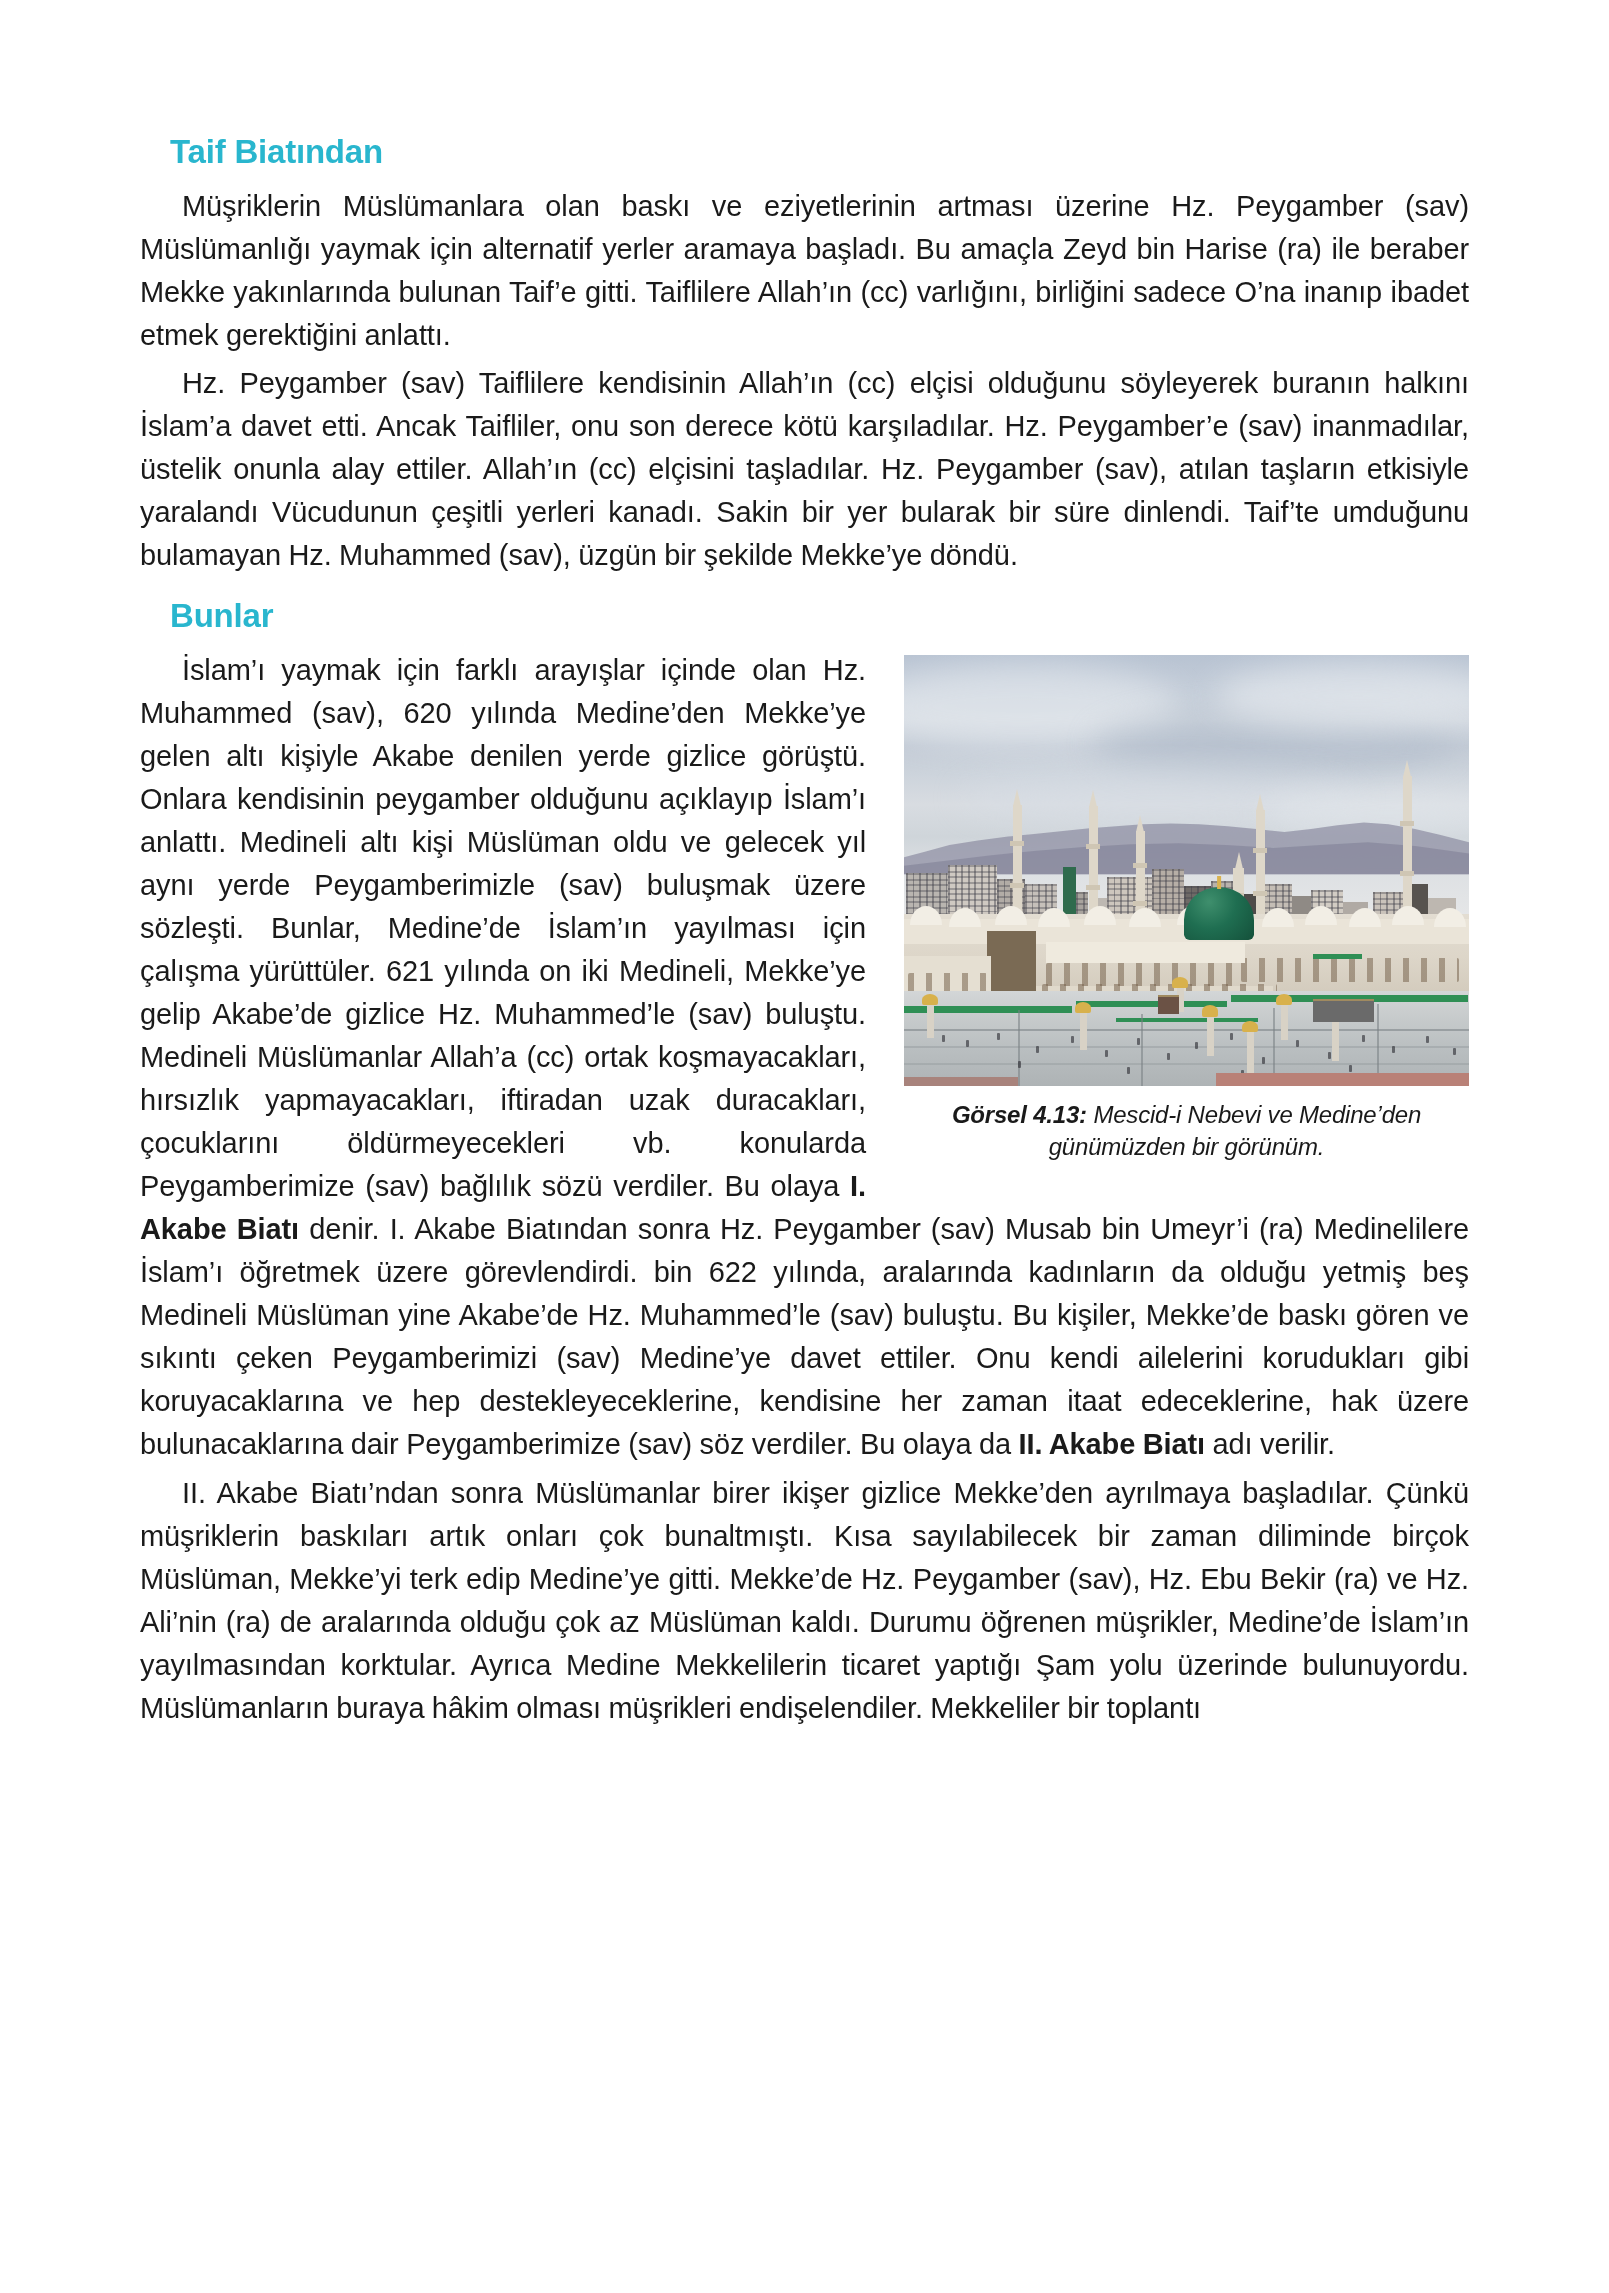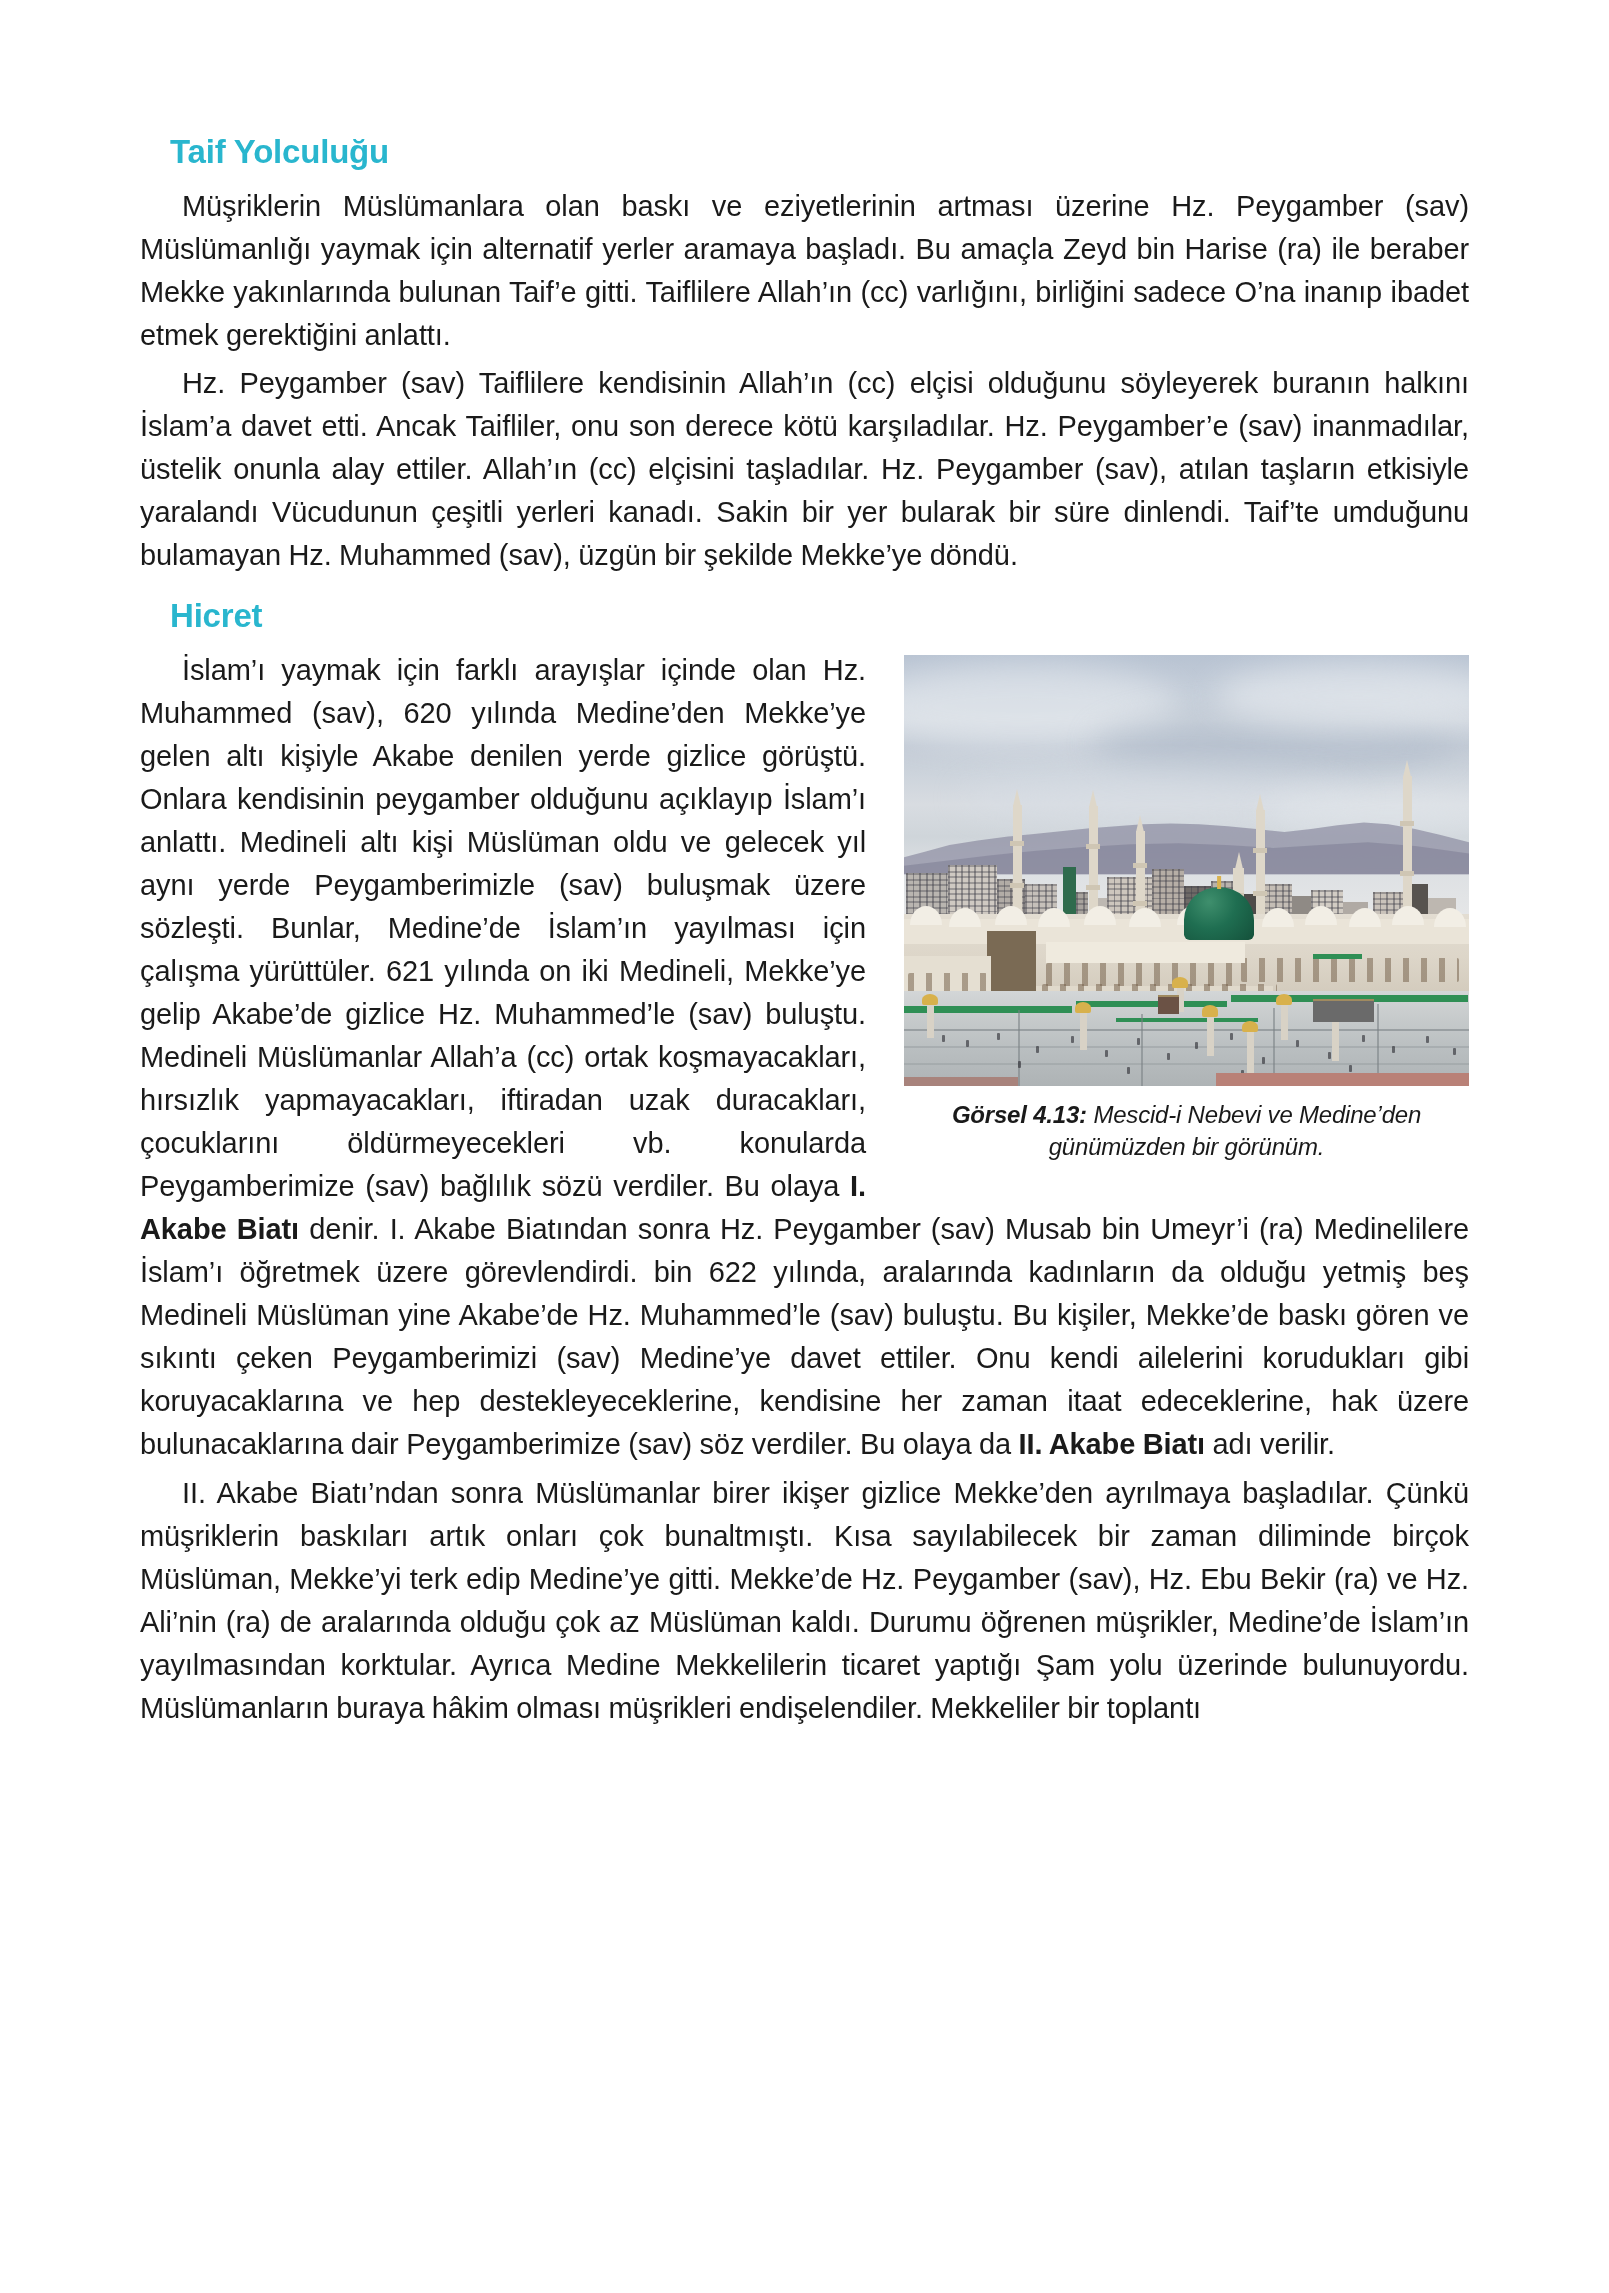--- a/index.html
+++ b/index.html
@@ -208,27 +208,27 @@
     position:absolute; background:#6b5245; border-top:2.8px solid #a08a60;
   }
   .redroof { position:absolute; background:#b98177; }
 </style>
 </head>
 <body>
 
 <div class="page">
   <div class="content">
 
-    <h2 class="section-heading tight">Taif Yolculuğu</h2>
+    <h2 class="section-heading tight">Taif Biatından</h2>
 
     <p class="body indent">Müşriklerin Müslümanlara olan baskı ve eziyetlerinin artması üzerine Hz. Peygamber (sav) Müslümanlığı yaymak için alternatif yerler aramaya başladı. Bu amaçla Zeyd bin Harise (ra) ile beraber Mekke yakınlarında bulunan Taif’e gitti. Taiflilere Allah’ın (cc) varlığını, birliğini sadece O’na inanıp ibadet etmek gerektiğini anlattı.</p>
 
     <p class="body indent" style="margin-bottom:19px;">Hz. Peygamber (sav) Taiflilere kendisinin Allah’ın (cc) elçisi olduğunu söyleyerek buranın halkını İslam’a davet etti. Ancak Taifliler, onu son derece kötü karşıladılar. Hz. Peygamber’e (sav) inanmadılar, üstelik onunla alay ettiler. Allah’ın (cc) elçisini taşladılar. Hz. Peygamber (sav), atılan taşların etkisiyle yaralandı Vücudunun çeşitli yerleri kanadı. Sakin bir yer bularak bir süre dinlendi. Taif’te umduğunu bulamayan Hz. Muhammed (sav), üzgün bir şekilde Mekke’ye döndü.</p>
 
-    <h2 class="section-heading">Hicret</h2>
+    <h2 class="section-heading">Bunlar</h2>
 
     <figure class="figure">
       <div class="figure-photo">
 
         <div class="ph sky"></div>
         <div class="ph cloud" style="left:-38px;top:9.5px;width:312px;height:85px;background:#e9edf1;"></div>
         <div class="ph cloud" style="left:189px;top:52px;width:360px;height:74px;background:#aab6c6;opacity:.4;"></div>
         <div class="ph cloud" style="left:312px;top:7.6px;width:284px;height:66px;background:#eef1f4;"></div>
         <div class="ph cloud" style="left:57px;top:114px;width:397px;height:57px;background:#d8dee6;opacity:.5;"></div>
         <div class="ph cloud" style="left:360px;top:132px;width:246px;height:52px;background:#e4e9ee;opacity:.5;"></div>

